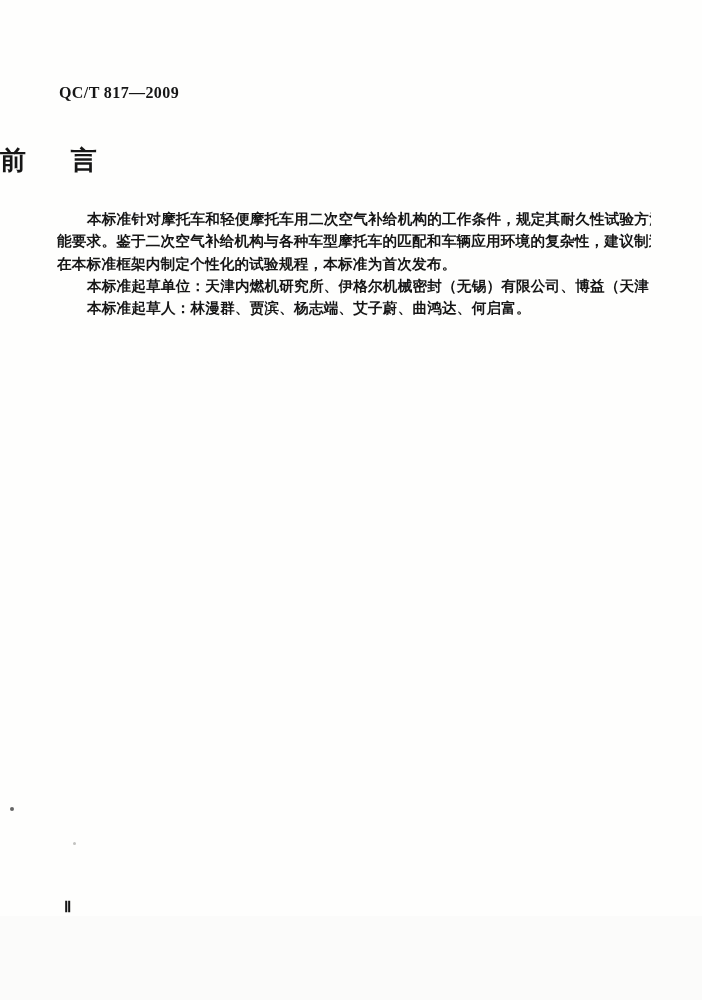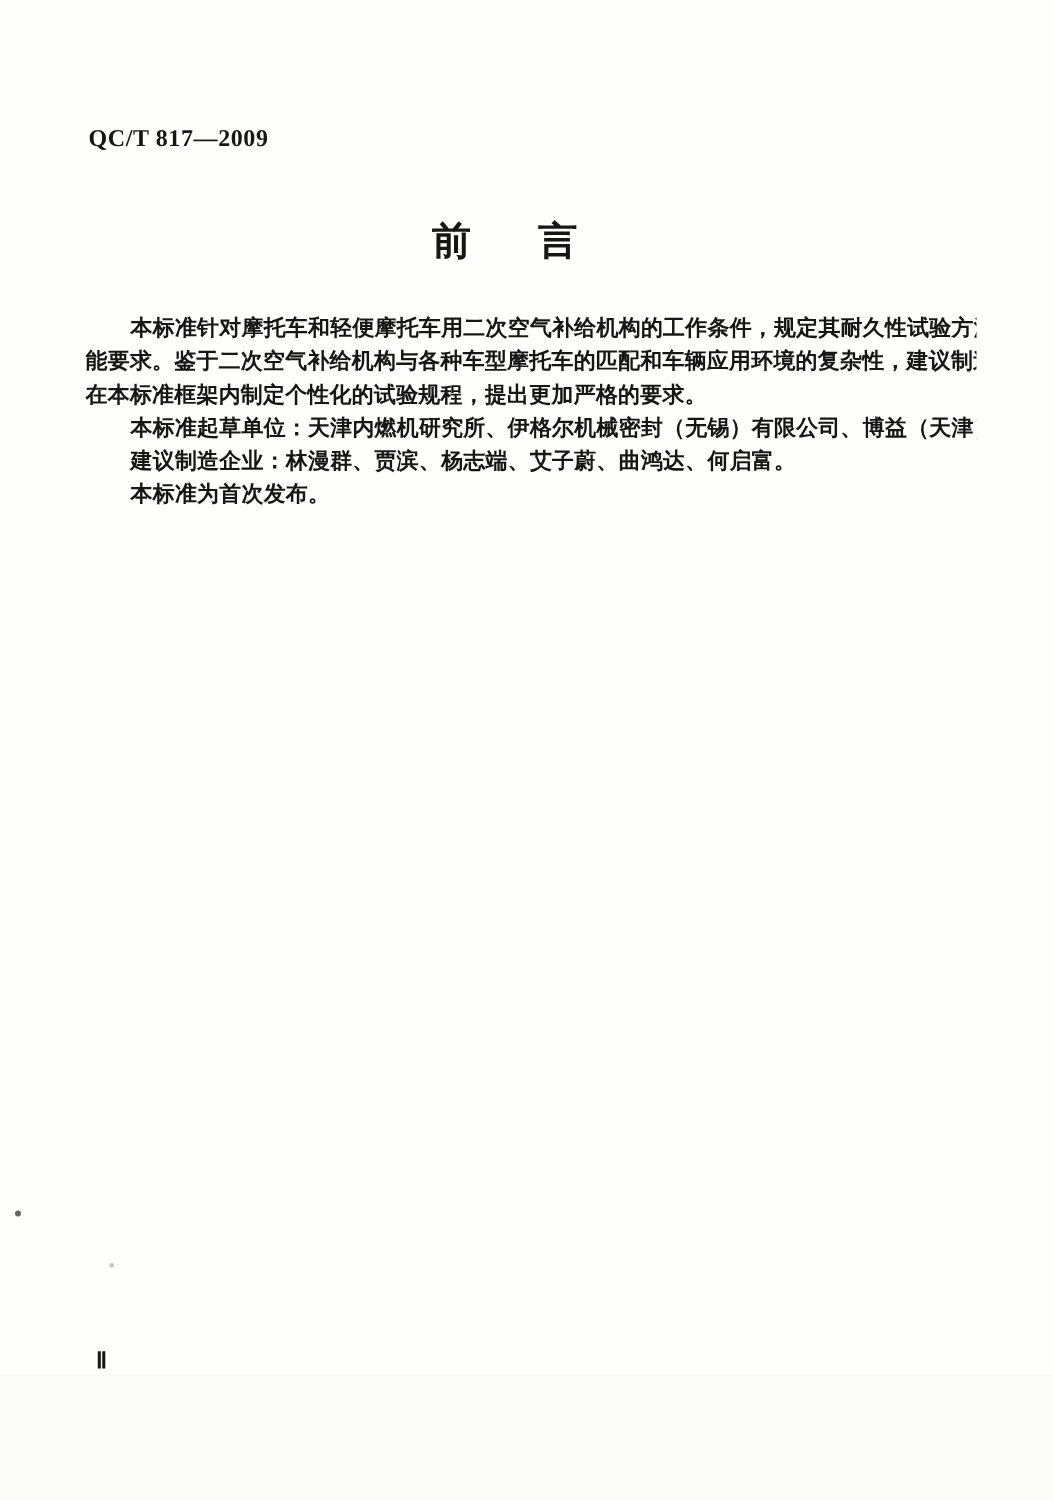--- a/index.html
+++ b/index.html
@@ -30,21 +30,20 @@
     font-weight: 700;
     font-size: 16px;
     letter-spacing: 0.4px;
     white-space: nowrap;
   }
   .foreword-title {
     position: absolute;
     top: 143px;
     left: 0;
     right: 28px;
-    text-align: center;
     font-size: 26px;
     font-weight: 700;
     word-spacing: 1.3em;
     letter-spacing: 1px;
     white-space: nowrap;
   }
   .body-lines {
     position: absolute;
     left: 57px;
     top: 208px;
@@ -94,24 +93,23 @@
 
 <div class="page">
 
   <div class="std-no">QC/T 817—2009</div>
 
   <div class="foreword-title">前 言</div>
 
   <div class="body-lines">
     <div class="line indent">本标准针对摩托车和轻便摩托车用二次空气补给机构的工作条件，规定其耐久性试验方法和性</div>
     <div class="line">能要求。鉴于二次空气补给机构与各种车型摩托车的匹配和车辆应用环境的复杂性，建议制造企业</div>
-    <div class="line">在本标准框架内制定个性化的试验规程，提出更加严格的要求。</div>
+    <div class="line">在本标准框架内制定个性化的试验规程，本标准为首次发布。</div>
     <div class="line indent">本标准起草单位：天津内燃机研究所、伊格尔机械密封（无锡）有限公司、博益（天津）气动技术</div>
-    <div class="line indent">建议制造企业：林漫群、贾滨、杨志端、艾子蔚、曲鸿达、何启富。</div>
-    <div class="line indent">本标准为首次发布。</div>
+    <div class="line indent">本标准起草人：林漫群、贾滨、杨志端、艾子蔚、曲鸿达、何启富。</div>
   </div>
 
   <div class="page-no">Ⅱ</div>
 
   <div class="speck speck-1"></div>
   <div class="speck speck-2"></div>
 
 </div>
 
 </body></html>

